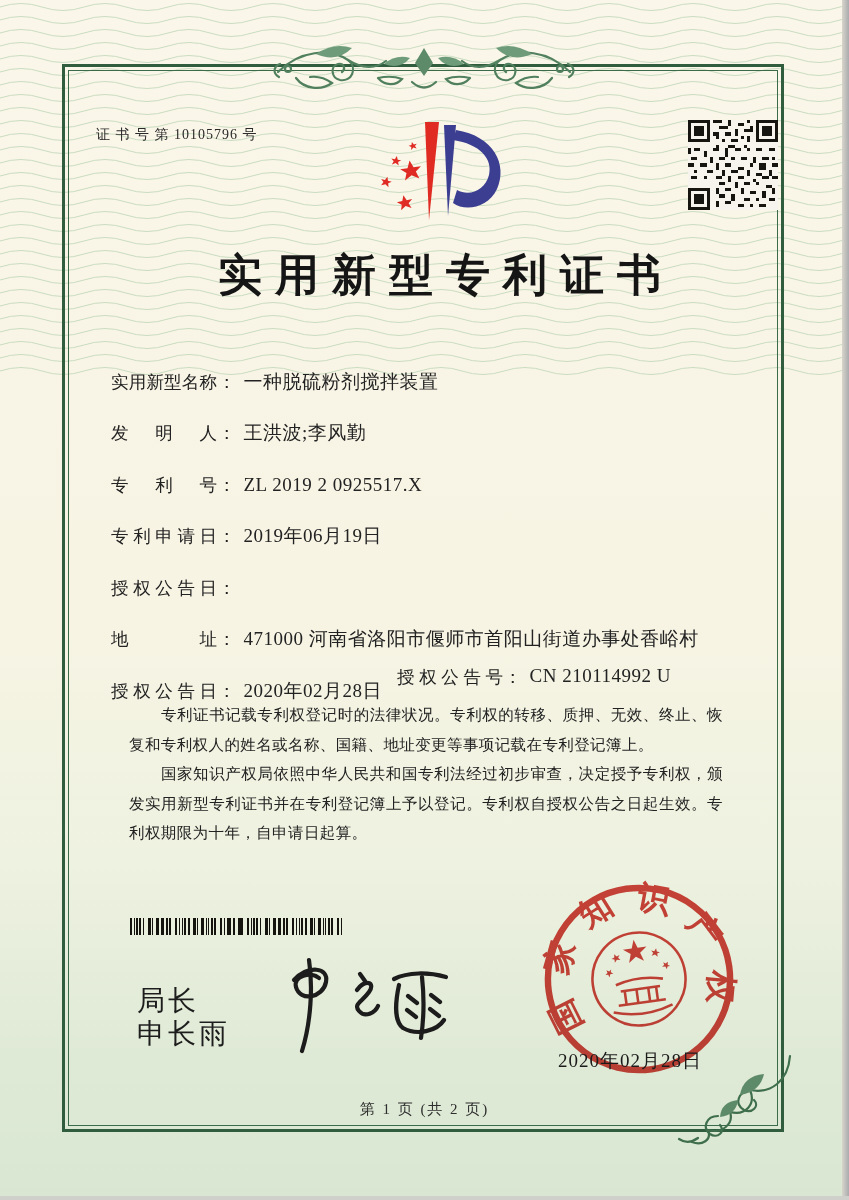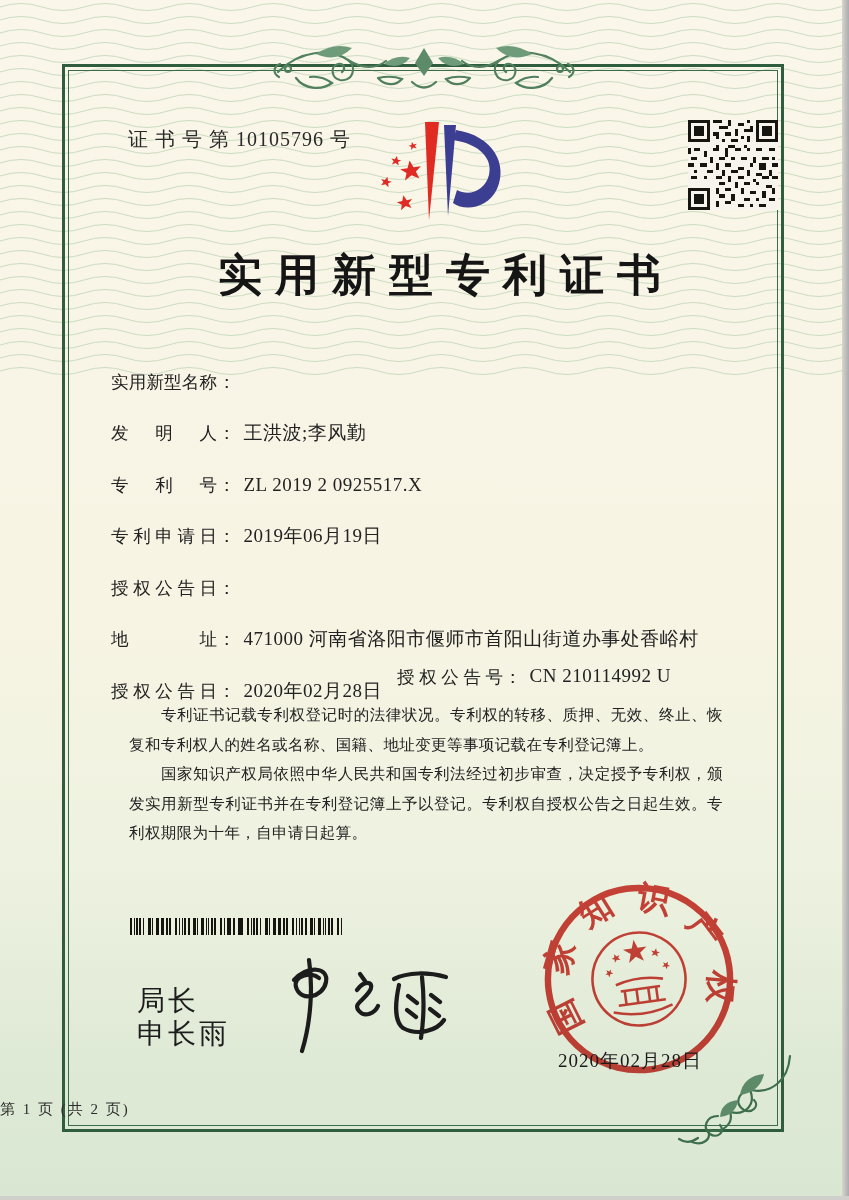--- a/index.html
+++ b/index.html
@@ -8,21 +8,21 @@
     background:linear-gradient(180deg,#faf6e9 0%,#f8f4e4 50%,#eef2e0 72%,#dfead6 88%,#d9e7d2 100%);}
   .scan-edge-right{position:absolute;right:0;top:0;bottom:0;width:7px;
     background:linear-gradient(90deg,#d8d5cc,#a9abad);}
   .scan-edge-bottom{position:absolute;left:0;right:0;bottom:0;height:4px;background:#cfd0cb;}
   .waves{position:absolute;left:0;top:820;width:849px;height:378px;opacity:.6;}
   .border-outer{position:absolute;left:62px;top:64px;width:722px;height:1068px;
     border:3px solid #2f5d3e;box-sizing:border-box;}
   .border-inner{position:absolute;left:3px;top:3px;right:3px;bottom:3px;border:1px solid #3c6b4a;}
   .ornament-top{position:absolute;left:272px;top:38px;width:304px;height:72px;}
   .ornament-corner{position:absolute;left:666px;top:1052px;width:128px;height:96px;}
-  .cert-no{position:absolute;left:96px;top:126px;font-size:20px;color:#2a2a2a;letter-spacing:1px;margin-left:32px;}
+  .cert-no{position:absolute;left:96px;top:126px;font-size:14px;color:#2a2a2a;letter-spacing:1px;}
   .logo{position:absolute;left:358px;top:110px;width:164px;height:124px;}
   .qr{position:absolute;left:688px;top:120px;width:90px;height:90px;}
   .title{position:absolute;left:0;right:0;top:246px;margin:0;text-align:center;
     font-size:44px;font-weight:bold;color:#151515;letter-spacing:13px;text-indent:13px;padding-left:30px;}
   .fields{position:absolute;left:111px;top:356px;width:600px;color:#222;}
   .frow{height:51.5px;display:flex;align-items:center;font-size:19px;}
   .flabel{display:inline-block;width:106px;font-size:17.5px;text-align:justify;text-align-last:justify;}
   .fcolon{margin-left:1px;font-size:17.5px;}
   .fvalue{margin-left:8px;letter-spacing:.5px;}
   .grant-row{position:relative;}
@@ -33,21 +33,21 @@
   .barcode{position:absolute;left:130px;top:918px;width:214px;height:17px;
     background:
       repeating-linear-gradient(90deg,#15140f 0 2px,rgba(0,0,0,0) 2px 4px,#15140f 4px 5px,rgba(0,0,0,0) 5px 9px),
       repeating-linear-gradient(90deg,#15140f 0 1px,rgba(0,0,0,0) 1px 6px,#15140f 6px 8px,rgba(0,0,0,0) 8px 13px);}
   .signer{position:absolute;left:137px;top:984px;font-size:28px;color:#1d1d1d;line-height:33px;letter-spacing:3px;}
   .signature{position:absolute;left:256px;top:950px;width:218px;height:108px;}
   .seal{position:absolute;left:540px;top:880px;width:198px;height:198px;
     mix-blend-mode:multiply;opacity:.92;}
   .seal-date{position:absolute;left:520px;top:1048px;width:220px;text-align:center;
     font-size:19px;color:#1b1b1b;letter-spacing:1px;}
-  .page-footer{position:absolute;left:0;right:0;top:1100px;text-align:left;
+  .page-footer{position:absolute;left:0;right:0;top:1100px;text-align:center;
     font-size:15px;color:#2e2e2e;letter-spacing:2px;}
   .back-note{position:absolute;left:0;right:0;top:1152px;text-align:center;
     font-size:17px;color:#3a3a3a;letter-spacing:4px;}
 </style>
 </head>
 <body>
 
 <div class="page">
 
   <svg class="waves" xmlns="http://www.w3.org/2000/svg">
@@ -130,20 +130,21 @@
         <rect x="2" y="24" width="3" height="3"></rect>
     </g>
   </svg>
 
   <h1 class="title">实用新型专利证书</h1>
 
   <div class="fields">
     <div class="frow">
       <span class="flabel">实用新型名称</span>
         <span class="fcolon">：</span>
+      <span class="fvalue">一种脱硫粉剂搅拌装置</span>
     </div>
     <div class="frow">
       <span class="flabel">发明人</span>
         <span class="fcolon">：</span>
       <span class="fvalue">王洪波;李风勤</span>
     </div>
     <div class="frow">
       <span class="flabel">专利号</span>
         <span class="fcolon">：</span>
       <span class="fvalue">ZL 2019 2 0925517.X</span>

